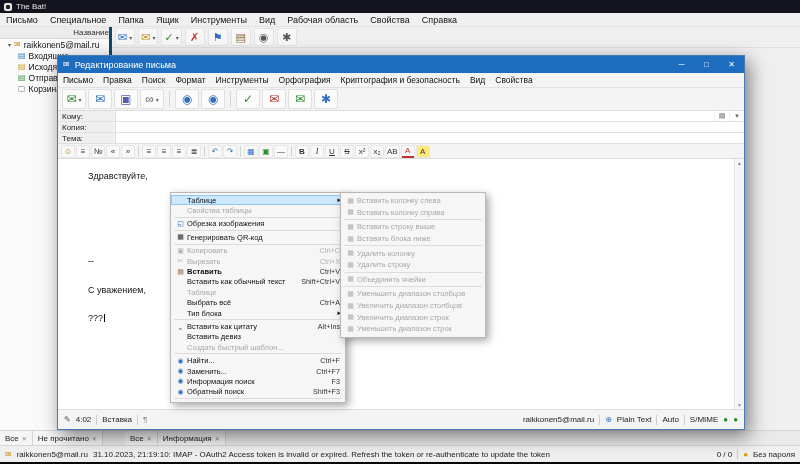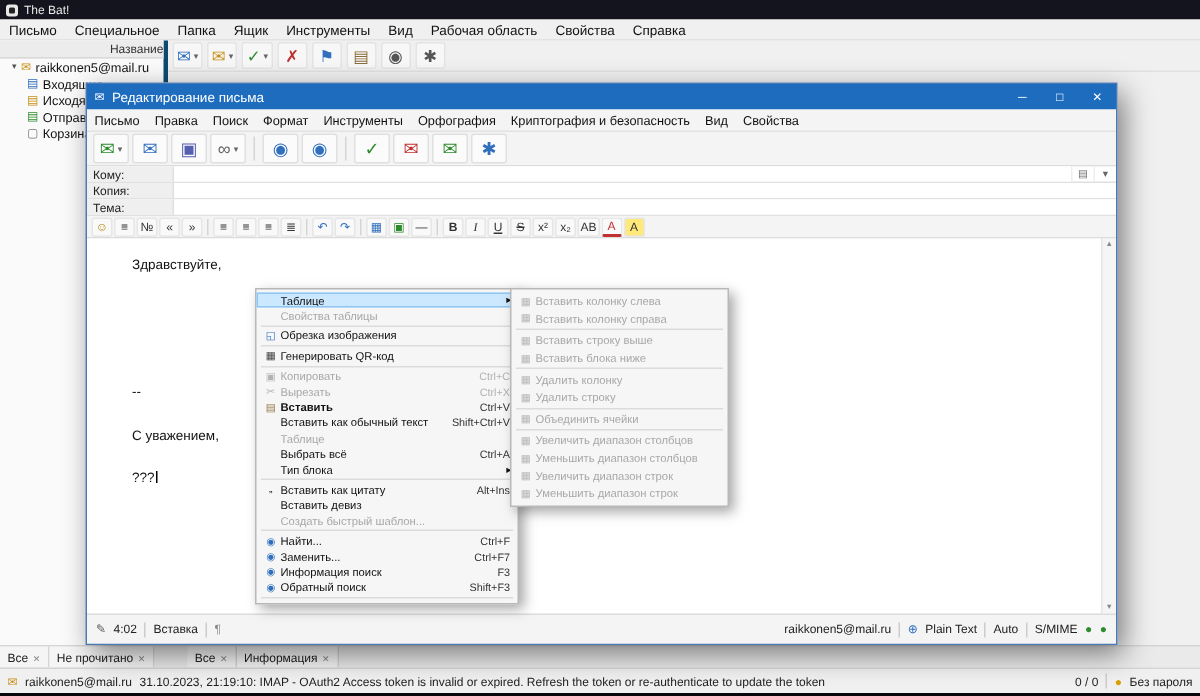--- a/index.html
+++ b/index.html
@@ -498,32 +498,32 @@
       <div class="menu-sep" data-name="separator"></div>
 
       <div class="menu-item disabled" data-name="menu-item-merge-cells">
         <span class="mi-icon" data-name="menu-item-icon">▦</span>
         <span class="mi-label" data-name="menu-item-label">Объединить ячейки</span>
         <span class="mi-short" data-name="menu-item-shortcut"></span>
       </div>
 
       <div class="menu-sep" data-name="separator"></div>
 
+      <div class="menu-item disabled" data-name="menu-item-decrease-column-span">
+        <span class="mi-icon" data-name="menu-item-icon">▦</span>
+        <span class="mi-label" data-name="menu-item-label">Уменьшить диапазон столбцов</span>
+        <span class="mi-short" data-name="menu-item-shortcut"></span>
+      </div>
+
       <div class="menu-item disabled" data-name="menu-item-increase-column-span">
         <span class="mi-icon" data-name="menu-item-icon">▦</span>
         <span class="mi-label" data-name="menu-item-label">Увеличить диапазон столбцов</span>
         <span class="mi-short" data-name="menu-item-shortcut"></span>
       </div>
 
-      <div class="menu-item disabled" data-name="menu-item-decrease-column-span">
-        <span class="mi-icon" data-name="menu-item-icon">▦</span>
-        <span class="mi-label" data-name="menu-item-label">Уменьшить диапазон столбцов</span>
-        <span class="mi-short" data-name="menu-item-shortcut"></span>
-      </div>
-
       <div class="menu-item disabled" data-name="menu-item-increase-row-span">
         <span class="mi-icon" data-name="menu-item-icon">▦</span>
         <span class="mi-label" data-name="menu-item-label">Увеличить диапазон строк</span>
         <span class="mi-short" data-name="menu-item-shortcut"></span>
       </div>
 
       <div class="menu-item disabled" data-name="menu-item-decrease-row-span">
         <span class="mi-icon" data-name="menu-item-icon">▦</span>
         <span class="mi-label" data-name="menu-item-label">Уменьшить диапазон строк</span>
         <span class="mi-short" data-name="menu-item-shortcut"></span>

